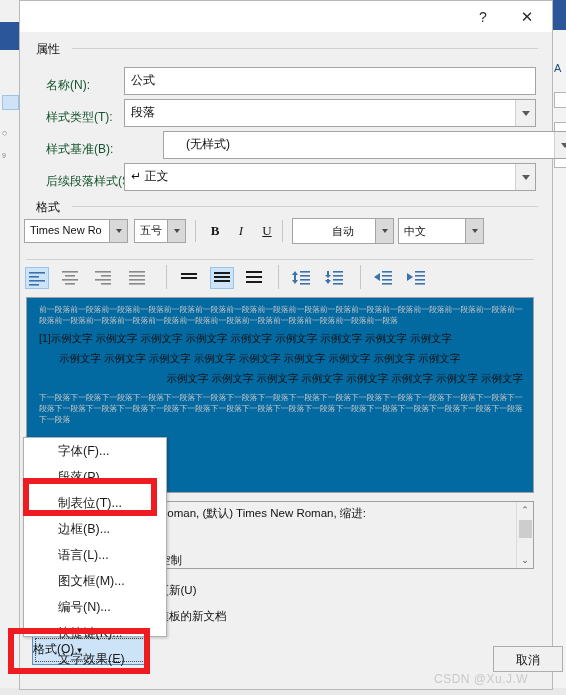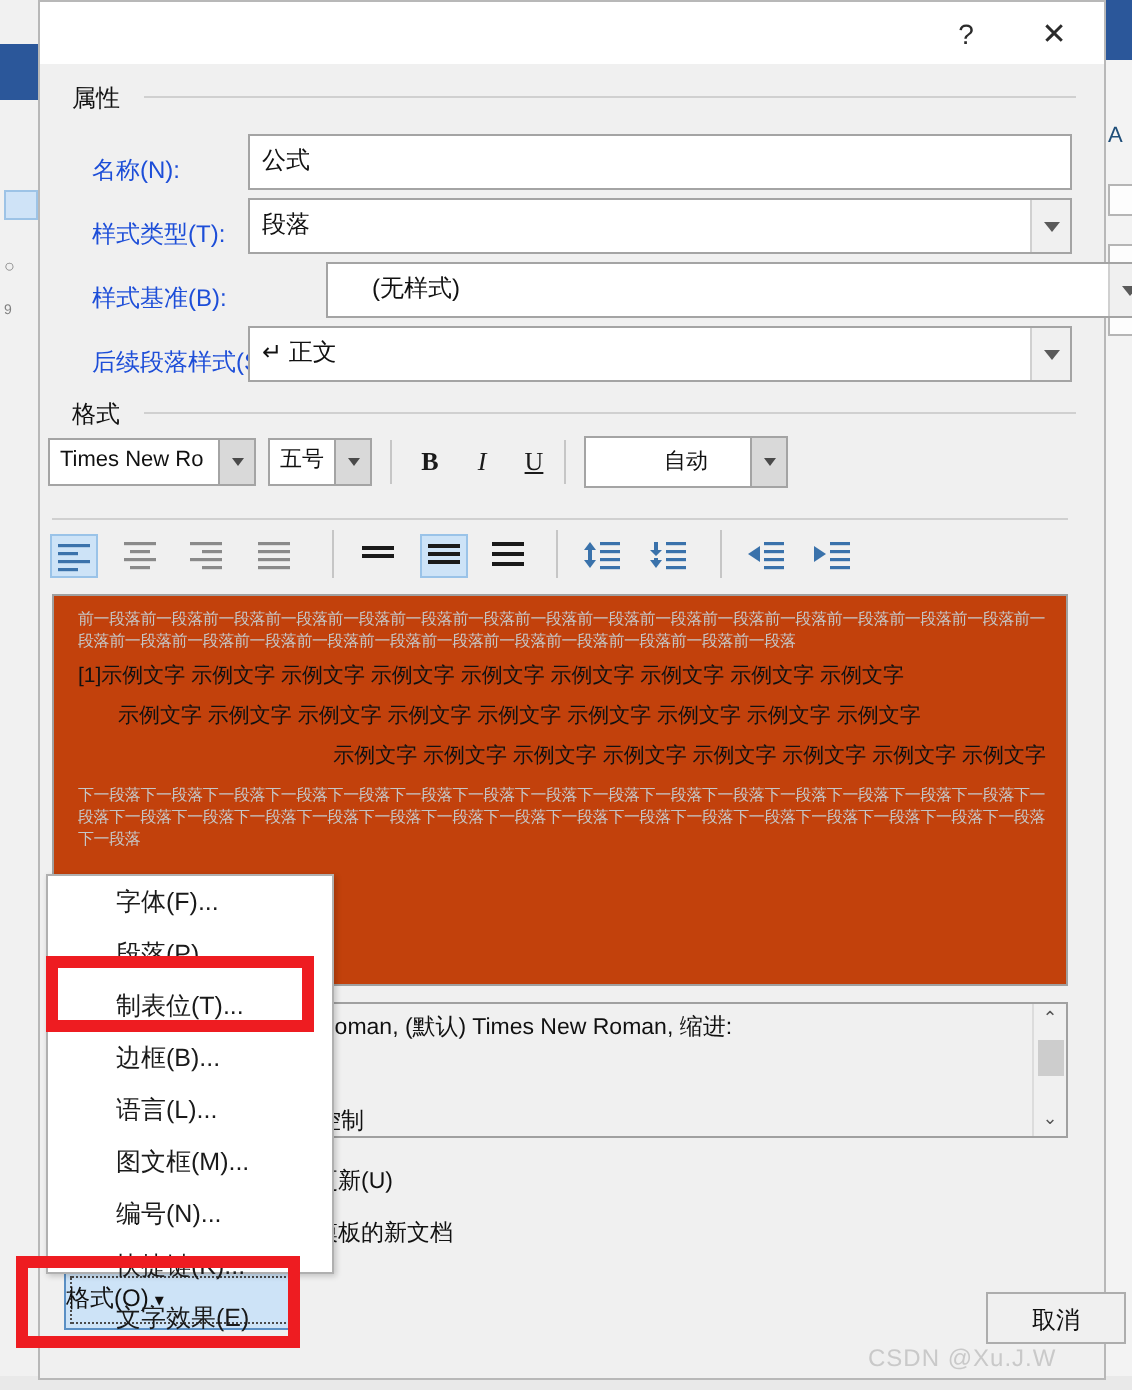--- a/index.html
+++ b/index.html
@@ -75,21 +75,21 @@
   
   .group-label {
     position: absolute; font-size: 12px; color: #111; background: #f0f0f0;
     padding-right: 5px;
   }
   .group-rule {
     position: absolute; height: 1px; background: #d0d0d0;
   }
 
   .field-label {
-    position: absolute; font-size: 12px; color: #1d4ed8; white-space: nowrap;
+    position: absolute; font-size: 12px; color: #14532d; white-space: nowrap;
   }
 
   .textbox {
     position: absolute; background: #ffffff; border: 1px solid #a4a4a4;
     box-sizing: border-box; font-size: 12px; color: #111;
     padding: 4px 6px; white-space: nowrap; overflow: hidden;
   }
   .combo {
     position: absolute; background: #ffffff; border: 1px solid #a4a4a4;
     box-sizing: border-box; font-size: 12px; color: #111;
@@ -138,21 +138,21 @@
   }
 
   .align-btn {
     position: absolute; width: 24px; height: 22px; box-sizing: border-box;
   }
   .align-btn.active { background: #cde3f7; border: 1px solid #9ac3e8; }
   .align-btn svg { position: absolute; left: 3px; top: 4px; }
 
   
   .preview {
-    position: absolute; background: #c2410c; border: 1px solid #a0a0a0;
+    position: absolute; background: #0369a1; border: 1px solid #a0a0a0;
     box-sizing: border-box; overflow: hidden;
   }
   .pv-gray {
     font-size: 8px; color: #c6c6c6; line-height: 11px; letter-spacing: -0.2px;
     word-break: break-all;
   }
   .pv-black {
     font-size: 10.5px; color: #111; line-height: 20px; letter-spacing: 0px;
     word-break: break-all;
   }
@@ -278,20 +278,24 @@
       <span class="v">五号</span>
       <span class="tbar-arrow"></span>
     </div>
     <div class="sep" style="left:175px; top:219px; height:22px;"></div>
     <div class="tbtn b" style="left:184px; top:219px;">B</div>
     <div class="tbtn i" style="left:210px; top:219px;">I</div>
     <div class="tbtn u" style="left:236px; top:219px;">U</div>
     <div class="sep" style="left:262px; top:219px; height:22px;"></div>
     <div class="tbar-combo" style="left:272px; top:217px; width:102px; height:26px;">
       <span class="v center" style="line-height:24px;">自动</span>
+      <span class="tbar-arrow"></span>
+    </div>
+    <div class="tbar-combo" style="left:378px; top:217px; width:86px; height:26px;">
+      <span class="v" style="line-height:24px;">中文</span>
       <span class="tbar-arrow"></span>
     </div>
 
     <div class="group-rule" style="left:6px; top:258px; width:508px;"></div>
 
     <div class="align-btn active" style="left:5px; top:266px;">
       <svg width="18" height="14">
         <g fill="#3a72ab">
           <rect x="0" y="0" width="16" height="1.6"></rect>
             <rect x="0" y="4" width="10" height="1.6"></rect>

